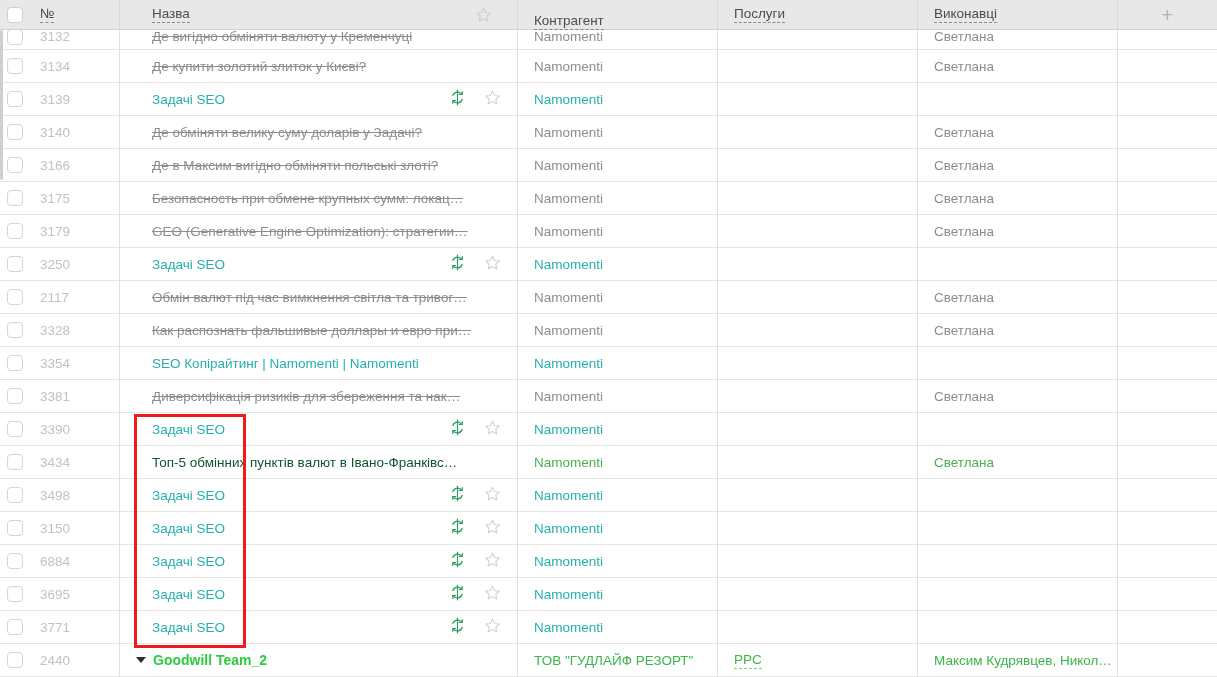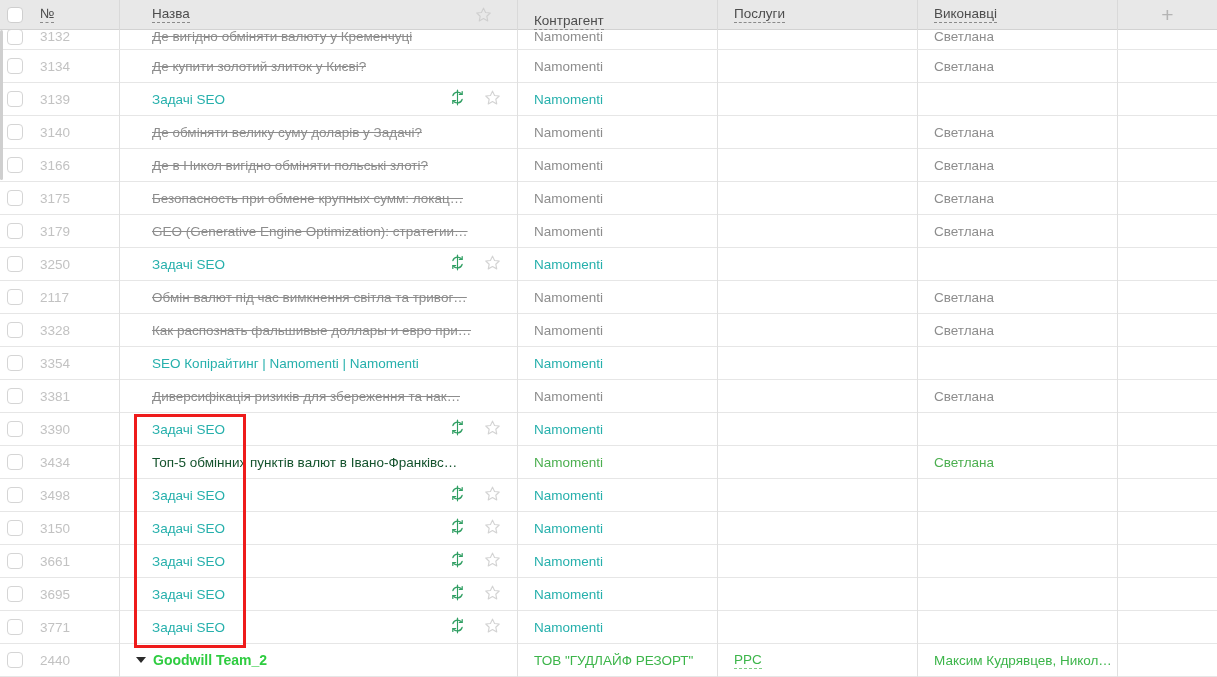--- a/index.html
+++ b/index.html
@@ -305,21 +305,21 @@
       </div>
       <div class="row">
         <div class="cell c-chk" style="justify-content:center">
           <span class="cbx"></span>
         </div>
         <div class="cell c-num">
           <span class="num">3166</span>
           <span class="cell-sep"></span>
         </div>
         <div class="cell c-name" style="padding-left:32px">
-          <span class="nm struck">Де в Никол вигідно обміняти польські злоті?</span>
+          <span class="nm struck">Де в Максим вигідно обміняти польські злоті?</span>
           <span class="cell-sep"></span>
         </div>
         <div class="cell c-contr" style="padding-left:16px">
           <span class="ctext">Namomenti</span>
           <span class="cell-sep"></span>
         </div>
         <div class="cell c-serv" style="padding-left:16px">
           <span class="ctext"></span>
           <span class="cell-sep"></span>
         </div>
@@ -661,21 +661,21 @@
           <span class="ctext"></span>
           <span class="cell-sep"></span>
         </div>
         <div class="cell c-plus"></div>
       </div>
       <div class="row">
         <div class="cell c-chk" style="justify-content:center">
           <span class="cbx"></span>
         </div>
         <div class="cell c-num">
-          <span class="num">3661</span>
+          <span class="num">6884</span>
           <span class="cell-sep"></span>
         </div>
         <div class="cell c-name" style="padding-left:32px">
           <span class="nm teal">Задачі SEO</span>
           <span class="name-icons">
             <span class="ic"><svg width="17" height="17" viewBox="0 0 24 24" fill="none" stroke="#2f9e62" stroke-width="1.8" stroke-linecap="round">
                 <path d="M5.5 9.2A7 7 0 0 1 18 7.4"></path>
                 <path d="M18.5 14.8A7 7 0 0 1 6 16.6"></path>
                 <path d="M18.6 3.6 18.6 7.6 14.6 7.6"></path>
                 <path d="M5.4 20.4 5.4 16.4 9.4 16.4"></path>

